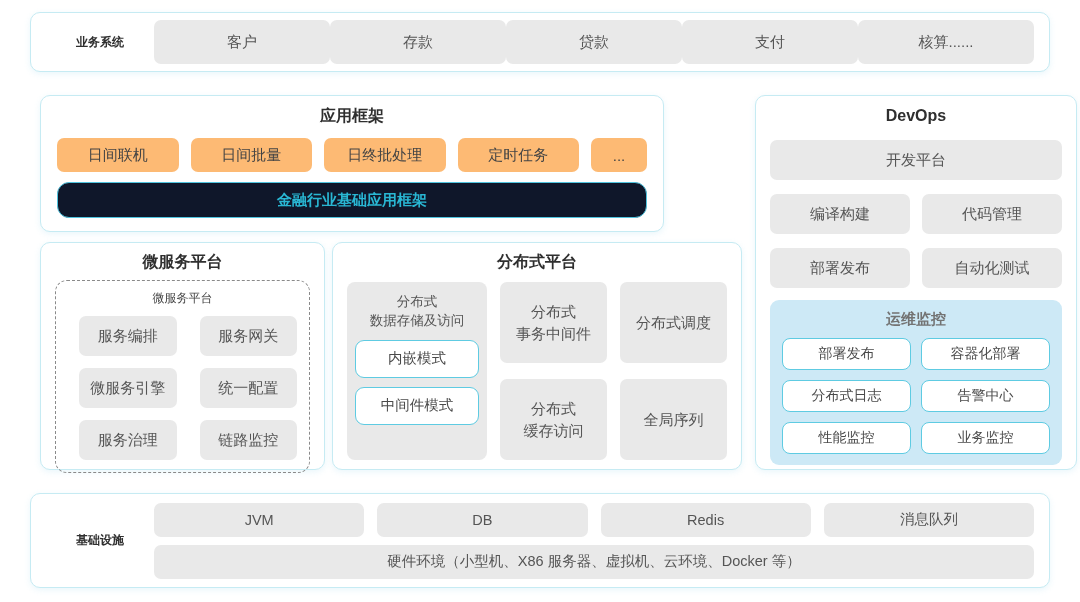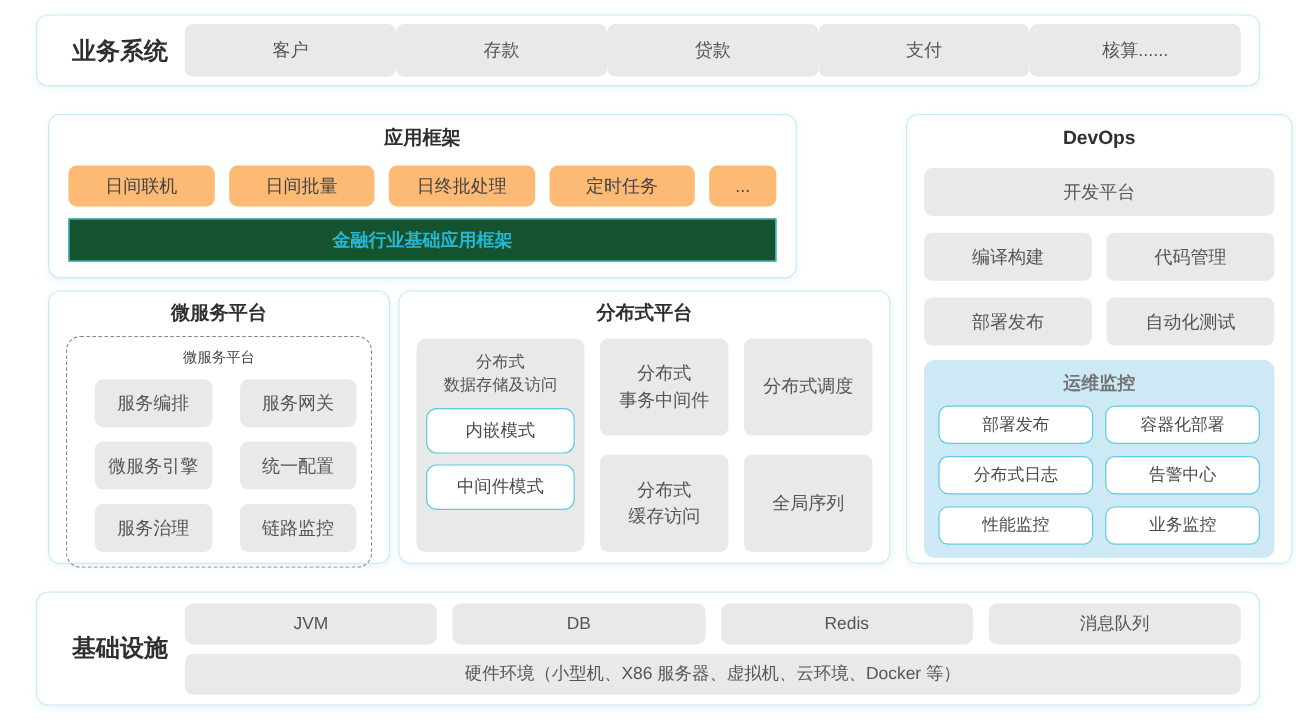--- a/index.html
+++ b/index.html
@@ -26,30 +26,30 @@
     background:#fdba74;border-radius:7px;display:flex;align-items:center;
     justify-content:center;font-size:15px;color:#444;box-sizing:border-box;
   }
   .cyan-box{
     background:#ffffff;border:1.5px solid #5ecbe2;border-radius:8px;
     display:flex;align-items:center;justify-content:center;
     font-size:14px;color:#4a4a4a;box-sizing:border-box;
   }
   
   .band{display:flex;align-items:center;padding:0 15px;}
-  .band-label{width:108px;flex:none;text-align:center;font-size:20px;font-weight:600;color:#2f2f2f;}
+  .band-label{width:108px;flex:none;text-align:center;font-size:12px;font-weight:600;color:#2f2f2f;}
   .band-items{flex:1;display:flex;}
   .band-items .gray-box{flex:1;height:44px;}
   
   .af-row{display:flex;gap:12px;padding:0 16px;margin-top:11px;}
   .af-row .blue-box{flex:1;height:34px;}
   .af-row .blue-box.dots{flex:none;width:56px;}
   .af-base{
-    margin:10px 16px 0 16px;height:34px;background:#14532d;
-    border:1.5px solid #4fc3de;border-radius:0;
+    margin:10px 16px 0 16px;height:34px;background:#0f172a;
+    border:1.5px solid #4fc3de;border-radius:12px;
     display:flex;align-items:center;justify-content:center;
     color:#29b7d3;font-size:15px;font-weight:700;
   }
   
   .dv-full{margin:13px 14px 0 14px;height:40px;}
   .dv-row{display:flex;gap:12px;margin:14px 14px 0 14px;}
   .dv-row .gray-box{flex:1;height:40px;}
   .monitor{
     margin:12px 14px 0 14px;background:#cde9f6;border-radius:9px;
     padding:8px 12px 11px 12px;

